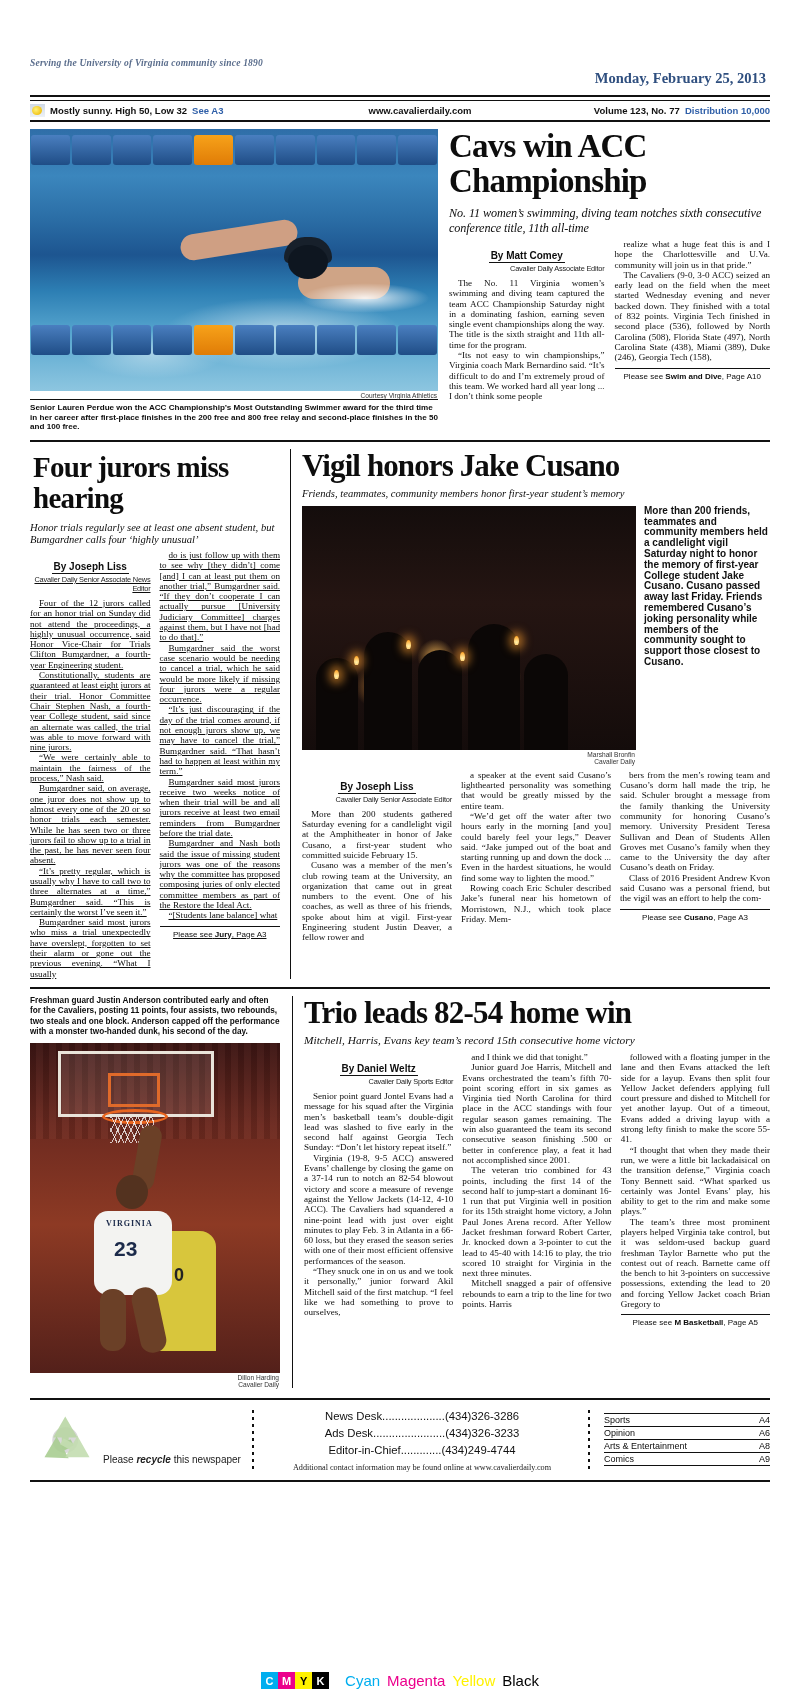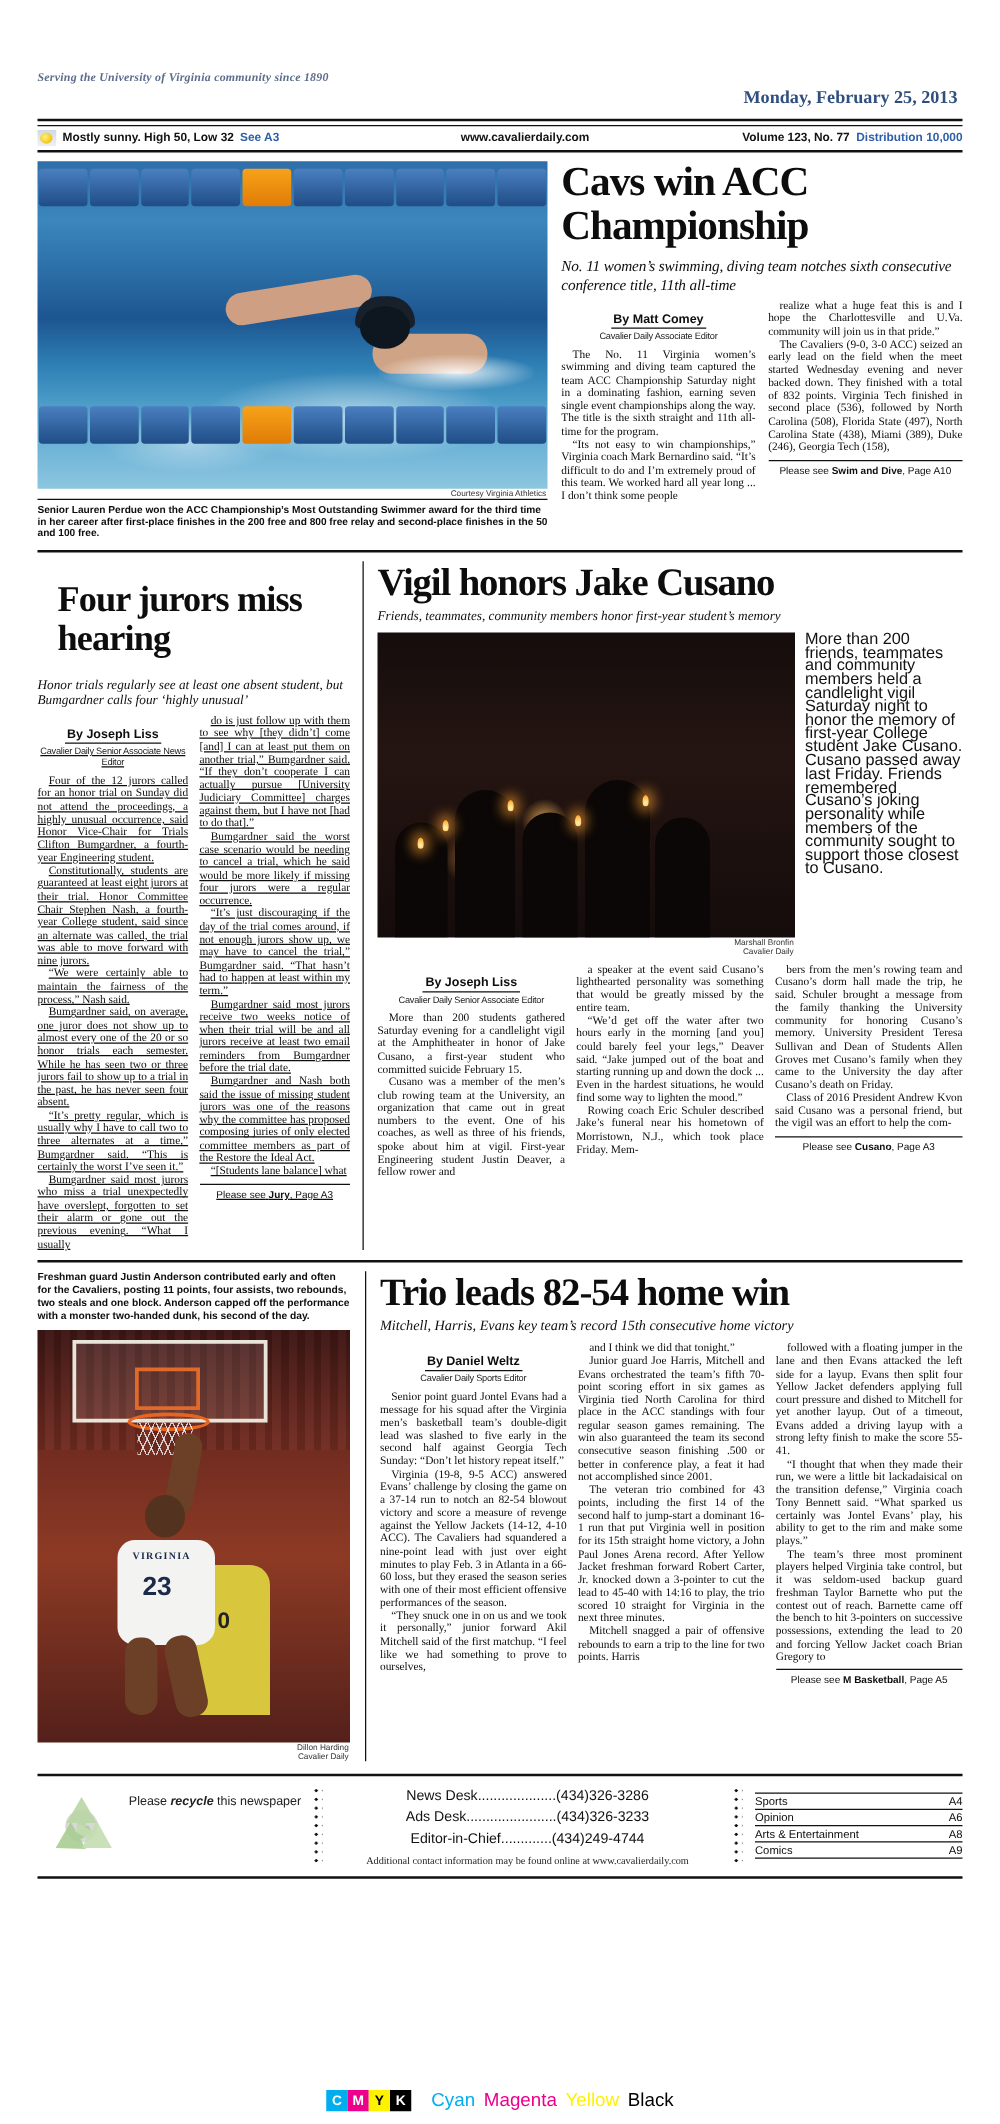--- a/index.html
+++ b/index.html
@@ -15,21 +15,21 @@
   .infobar{display:flex;align-items:center;font-family:"Liberation Sans",sans-serif;font-size:9.5px;font-weight:bold;color:#111;padding:3px 0 3px 0;border-bottom:2.5px solid #111;}
   .infobar .wx{display:flex;align-items:center;gap:5px;flex:0 0 300px;}
   .sunicon{width:15px;height:13px;position:relative;flex:0 0 auto;}
   .sunicon .sky{position:absolute;inset:0;background:linear-gradient(#cfd9e6,#eef2f7);}
   .sunicon .ball{position:absolute;left:2px;top:2px;width:10px;height:9px;border-radius:50%;background:radial-gradient(circle at 40% 40%,#fff27a,#f2c318 70%);}
   .infobar .site{flex:1;text-align:center;}
   .infobar .vol{flex:0 0 260px;text-align:right;}
   .blue{color:#2f5fa8;}
   .byline{text-align:center;font-family:"Liberation Sans",sans-serif;font-weight:bold;font-size:10px;border-bottom:1px solid #111;display:inline-block;padding:0 2px 1px;}
   .bylinewrap{text-align:center;margin:6px 0 1px;}
-  .bytitle{text-align:center;font-family:"Liberation Sans",sans-serif;font-size:7.4px;color:#222;margin-bottom:5px;letter-spacing:-.2px;}
+  .bytitle{text-align:right;font-family:"Liberation Sans",sans-serif;font-size:7.4px;color:#222;margin-bottom:5px;letter-spacing:-.2px;}
   .body p{margin:0;text-indent:9px;text-align:justify;font-size:9.1px;line-height:10.3px;font-family:"Liberation Serif",serif;hyphens:auto;}
   .jumpline{font-family:"Liberation Sans",sans-serif;font-size:8px;text-align:center;border-top:1px solid #111;margin-top:5px;padding-top:3px;}
   .jumpline b{font-weight:bold;}
   .credit{font-family:"Liberation Sans",sans-serif;font-size:6.6px;text-align:right;color:#333;padding:1px 1px 0 0;}
   .caption{font-family:"Liberation Sans",sans-serif;font-weight:bold;font-size:8.1px;line-height:9.6px;border-top:1px solid #111;padding-top:3px;}
 
   
   .lead{display:flex;gap:11px;margin-top:7px;}
   .lead-photo{flex:0 0 408px;}
   .photo{position:relative;overflow:hidden;background:#2a4c7a;}
@@ -49,39 +49,39 @@
 
   .lead-text{flex:1;}
   .hl-lead{font-family:"Liberation Serif",serif;font-weight:bold;font-size:33px;line-height:35px;letter-spacing:-.8px;margin:0;}
   .deck-lead{font-family:"Liberation Serif",serif;font-style:italic;font-size:12.2px;line-height:14.5px;margin:7px 0 0;letter-spacing:-.1px;}
   .lead-cols{display:flex;gap:10px;margin-top:4px;}
   .lead-cols .c{flex:1;}
 
   
   .sec2{display:flex;margin-top:8px;border-top:2.5px solid #111;padding-top:7px;}
   .jurors{flex:0 0 250px;padding-right:10px;border-right:1px solid #111;}
-  .hl-jurors{font-family:"Liberation Serif",serif;font-weight:bold;font-size:29px;line-height:31px;letter-spacing:-.7px;margin:16px;}
+  .hl-jurors{font-family:"Liberation Serif",serif;font-weight:bold;font-size:29px;line-height:31px;letter-spacing:-.7px;margin:3px;}
   .deck-jurors{font-family:"Liberation Serif",serif;font-style:italic;font-size:10.6px;line-height:12.6px;margin:8px 0 0;}
   .jurors-cols{display:flex;gap:9px;margin-top:3px;}
   .jurors-cols .c{flex:1;text-decoration:underline;}
 
   .vigil{flex:1;padding-left:11px;}
   .hl-vigil{font-family:"Liberation Serif",serif;font-weight:bold;font-size:31px;line-height:33px;letter-spacing:-.9px;margin:0;}
   .deck-vigil{font-family:"Liberation Serif",serif;font-style:italic;font-size:10.6px;margin:6px 0 7px;}
   .vigil-top{display:flex;gap:8px;}
   .vigil-photo{flex:1;}
   .candle{height:244px;position:relative;overflow:hidden;background:
      radial-gradient(circle 26px at 40% 62%, rgba(255,190,90,.85), rgba(255,150,40,0) 70%),
      radial-gradient(circle 22px at 61% 70%, rgba(255,190,90,.7), rgba(255,150,40,0) 70%),
      radial-gradient(circle 30px at 22% 74%, rgba(255,170,70,.55), rgba(255,140,30,0) 70%),
      linear-gradient(180deg,#140d0c 0%,#251512 40%,#140c0b 100%);}
   .candle .fig{position:absolute;bottom:0;background:#0b0706;border-radius:26px 26px 0 0;}
   .candle .fl{position:absolute;width:5px;height:9px;border-radius:50% 50% 40% 40%;background:radial-gradient(circle at 50% 70%,#fff3b0,#ff9b17);box-shadow:0 0 9px 5px rgba(255,160,50,.55);}
   .vigil-side{flex:0 0 126px;}
-  .sidetext{font-family:"Liberation Sans",sans-serif;font-weight:normal;font-size:13px;line-height:10.8px;color:#111;}
+  .sidetext{font-family:"Liberation Sans",sans-serif;font-weight:bold;font-size:10px;line-height:10.8px;color:#111;}
   .vigil-cols{display:flex;gap:9px;margin-top:5px;}
   .vigil-cols .c{flex:1;}
 
   
   .sec3{display:flex;margin-top:8px;border-top:2.5px solid #111;padding-top:7px;}
   .bb-left{flex:0 0 250px;padding-right:12px;border-right:1px solid #111;}
   .bb-sidetext{font-family:"Liberation Sans",sans-serif;font-weight:bold;font-size:8.2px;line-height:10.4px;margin-bottom:5px;}
   .hoops{height:330px;position:relative;overflow:hidden;background:linear-gradient(180deg,#3d1614 0%,#6d2a20 25%,#8d3a24 55%,#53201a 100%);}
   .hoops .board{position:absolute;left:28px;top:8px;width:150px;height:60px;border:3px solid #e9e4da;background:rgba(255,255,255,.1);}
   .hoops .sq{position:absolute;left:78px;top:30px;width:46px;height:28px;border:3px solid #e06a2a;}
@@ -101,21 +101,21 @@
 
   .bb-right{flex:1;padding-left:11px;}
   .hl-bb{font-family:"Liberation Serif",serif;font-weight:bold;font-size:31px;line-height:33px;letter-spacing:-.8px;margin:0;}
   .deck-bb{font-family:"Liberation Serif",serif;font-style:italic;font-size:11.4px;margin:5px 0 6px;}
   .bb-cols{display:flex;gap:9px;}
   .bb-cols .c{flex:1;}
 
   
   .footwrap{margin-top:10px;}
   .foot{border-top:2.5px solid #111;border-bottom:2.5px solid #111;padding:8px 0;display:flex;align-items:center;}
-  .foot .recycle{flex:0 0 220px;display:flex;align-items:flex-start;justify-content:center;gap:8px;}
+  .foot .recycle{flex:0 0 220px;display:flex;align-items:flex-end;justify-content:center;gap:8px;}
   .recycle-sym{width:56px;height:52px;position:relative;}
   .recycle-sym svg{width:56px;height:52px;}
   .recycle-txt{font-family:"Liberation Sans",sans-serif;font-size:10px;line-height:13px;text-align:center;color:#222;}
   .recycle-txt i{font-style:italic;font-weight:bold;}
   .dots{flex:0 0 8px;align-self:stretch;background-image:radial-gradient(#111 1.2px,transparent 1.3px);background-size:6px 7px;}
   .foot .contacts{flex:1;padding:0 14px;}
   .contact-line{font-family:"Liberation Sans",sans-serif;font-size:11.3px;text-align:center;line-height:17px;color:#111;}
   .contact-note{font-family:Liberation Serif, serif;font-size:8.2px;text-align:center;margin-top:4px;color:#222;}
   .foot .index{flex:0 0 166px;padding-left:10px;}
   .idx-row{display:flex;justify-content:space-between;font-family:"Liberation Sans",sans-serif;font-size:9px;border-bottom:1px solid #111;padding:1px 0;}

